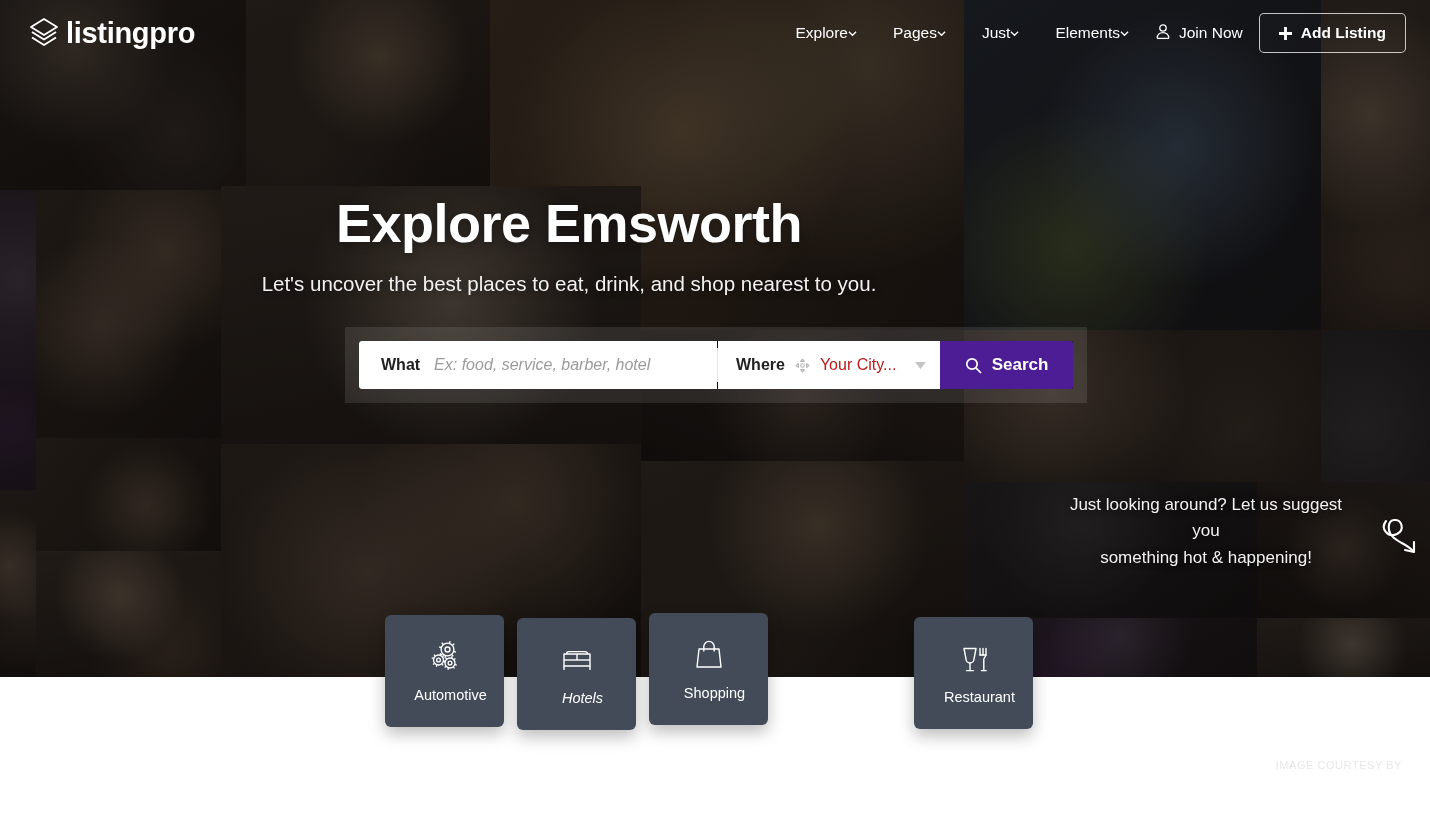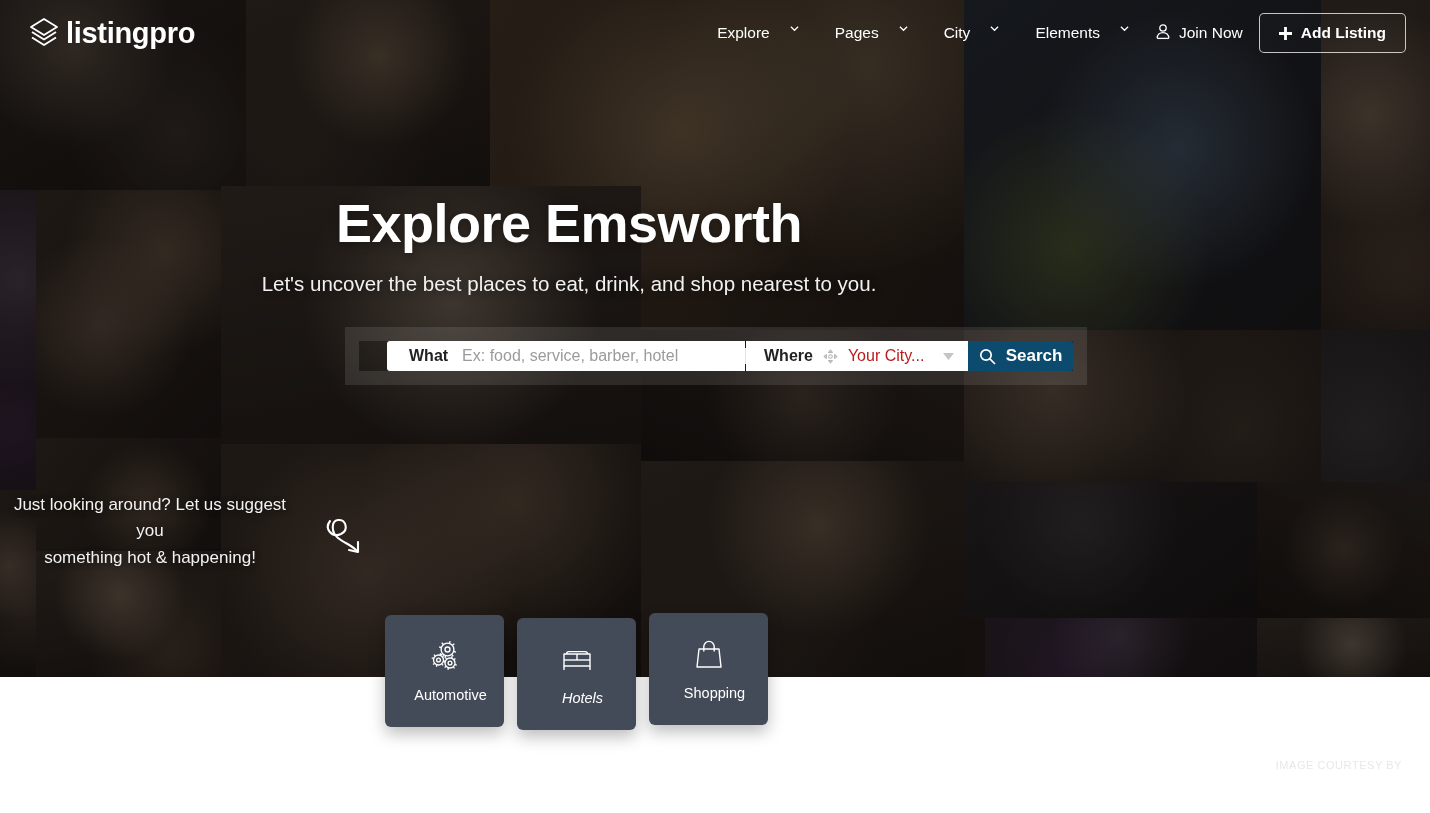--- a/index.html
+++ b/index.html
@@ -85,21 +85,21 @@
   .logo-mark { width: 36px; height: 36px; display: block; }
   .logo-text {
     color: #fff; font-size: 29px; font-weight: 700; letter-spacing: -0.3px;
     line-height: 1;
   }
   .nav {
     margin-left: auto; display: flex; align-items: center; gap: 0;
     padding-right: 24px;
   }
   .nav-item {
-    display: flex; gap: 20px;
+    display: flex; align-items: center; gap: 0;
     color: #fff; font-size: 15.5px; padding: 0 18px; cursor: pointer;
     white-space: nowrap;
   }
   .caret { width: 9px; height: 9px; display: block; }
   .join {
     display: flex; align-items: center; gap: 8px;
     color: #fff; font-size: 15.5px; padding: 0 16px 0 8px; cursor: pointer;
     white-space: nowrap;
   }
   .add-listing {
@@ -122,56 +122,55 @@
     line-height: 1.1; text-shadow: 0 2px 10px rgba(0,0,0,0.35);
   }
   .hero-sub {
     margin-top: 19px;
     color: #f1f1f1; font-size: 20.5px; font-weight: 400;
     text-shadow: 0 1px 8px rgba(0,0,0,0.4);
   }
 
   
   .searchbar {
-    position: absolute; left: 359px; top: 341px; width: 714px; height: 30px;
+    position: absolute; left: 359px; top: 341px; width: 714px; height: 48px;
     display: flex; z-index: 35;
     box-shadow: 0 0 0 14px rgba(255,255,255,0.10);
-    padding-left: 28px;
   }
   .search-what {
     flex: 0 0 358px; background: #fff; display: flex; align-items: center;
     padding: 0 16px 0 22px; gap: 14px; border-radius: 3px 0 0 3px;
   }
   .field-label { font-size: 16px; font-weight: 700; color: #222; white-space: nowrap; }
   .field-input {
     border: 0; outline: 0; font-size: 16px; color: #333;
     font-family: "Liberation Sans", sans-serif; background: transparent;
-    width: 100%; padding: 0;
+    width: 100%; padding: 0; font-style: italic;
   }
   .field-input::placeholder { color: #9b9b9b; }
   .divider { width: 1px; background: #e3e3e3; align-self: stretch; margin: 7px 0; }
   .search-where {
     flex: 0 0 222px; background: #fff; display: flex; align-items: center;
     padding: 0 14px 0 18px; gap: 10px;
   }
   .locate-icon { width: 15px; height: 15px; display: block; flex: 0 0 auto; }
   .where-value { font-size: 16px; color: #b91c1c; flex: 1; white-space: nowrap; }
   .sel-caret { width: 11px; height: 7px; display: block; flex: 0 0 auto; }
   .search-btn {
-    flex: 1; background: #0c4a6e; color: #fff; border: 0;
+    flex: 1; background: #4c1d95; color: #fff; border: 0;
     display: flex; align-items: center; justify-content: center; gap: 10px;
     font-size: 17px; font-weight: 700; cursor: pointer;
     font-family: "Liberation Sans", sans-serif; border-radius: 0 3px 3px 0;
   }
   .mag { width: 17px; height: 17px; display: block; }
 
   
   .suggest {
     position: absolute; left: 0; top: 492px; width: 1430px; z-index: 30;
-    display: flex; align-items: center; justify-content: flex-start; gap: 18px;
+    display: flex; align-items: center; justify-content: flex-end; gap: 18px;
   }
   .suggest-text {
     color: #f2f2f2; font-size: 17px; line-height: 1.55; text-align: center;
     max-width: 300px; text-shadow: 0 1px 6px rgba(0,0,0,0.5);
   }
   .swirl { width: 56px; height: 56px; display: block; margin-top: 6px; }
 
   
   .cards { position: absolute; left: 0; top: 0; width: 1430px; height: 813px; z-index: 32; }
   .card {
@@ -255,21 +254,21 @@
       </div>
       <div class="nav-item">
         <span>Pages</span>
         <span>
           <svg class="caret" viewBox="0 0 10 10" fill="none" stroke="#fff" stroke-width="1.4">
               <path d="M1 3 L5 7 L9 3"></path>
             </svg>
         </span>
       </div>
       <div class="nav-item">
-        <span>City</span>
+        <span>Just</span>
         <span>
           <svg class="caret" viewBox="0 0 10 10" fill="none" stroke="#fff" stroke-width="1.4">
               <path d="M1 3 L5 7 L9 3"></path>
             </svg>
         </span>
       </div>
       <div class="nav-item">
         <span>Elements</span>
         <span>
           <svg class="caret" viewBox="0 0 10 10" fill="none" stroke="#fff" stroke-width="1.4">
@@ -395,20 +394,33 @@
       <span>
         <svg class="card-icon" viewBox="0 0 34 34" fill="none" stroke="#fff" stroke-width="1.4" stroke-linejoin="round">
           <path d="M7 11 L27 11 L29 29 L5 29 Z"></path>
           <path d="M11.8 13.5 V8.6 A5.2 5.2 0 0 1 22.2 8.6 V13.5"></path>
         </svg>
       </span>
       <span class="card-label">Shopping</span>
     </div>
 
 
+    <div class="card" style="left:914px; top:617px;">
+      <span>
+        <svg class="card-icon" viewBox="0 0 34 34" fill="none" stroke="#fff" stroke-width="1.4" stroke-linejoin="round" stroke-linecap="round">
+          <path d="M7 6.5 L19 6.5 L17 17 A3.6 3.6 0 0 1 9 17 Z"></path>
+          <path d="M13 20.8 L13 28.5"></path>
+          <path d="M9.6 28.6 L16.4 28.6"></path>
+          <path d="M23 6.5 L23 13 M26 6.5 L26 13 M29 6.5 L29 13"></path>
+          <path d="M23 13 L29 13 L26.8 17 L26.8 28.5"></path>
+          <path d="M24.4 28.6 L29.2 28.6"></path>
+        </svg>
+      </span>
+      <span class="card-label">Restaurant</span>
+    </div>
   </div>
 
   <div class="credit">
     <div class="credit-top">IMAGE COURTESY BY</div>
     <div class="credit-name">
       <span>Seattle Opera</span>
       <span>
         <svg class="chev-r" viewBox="0 0 8 11" fill="none" stroke="#fff" stroke-width="1.6" stroke-linecap="round" stroke-linejoin="round">
           <path d="M2 1 L6.4 5.5 L2 10"></path>
         </svg>

